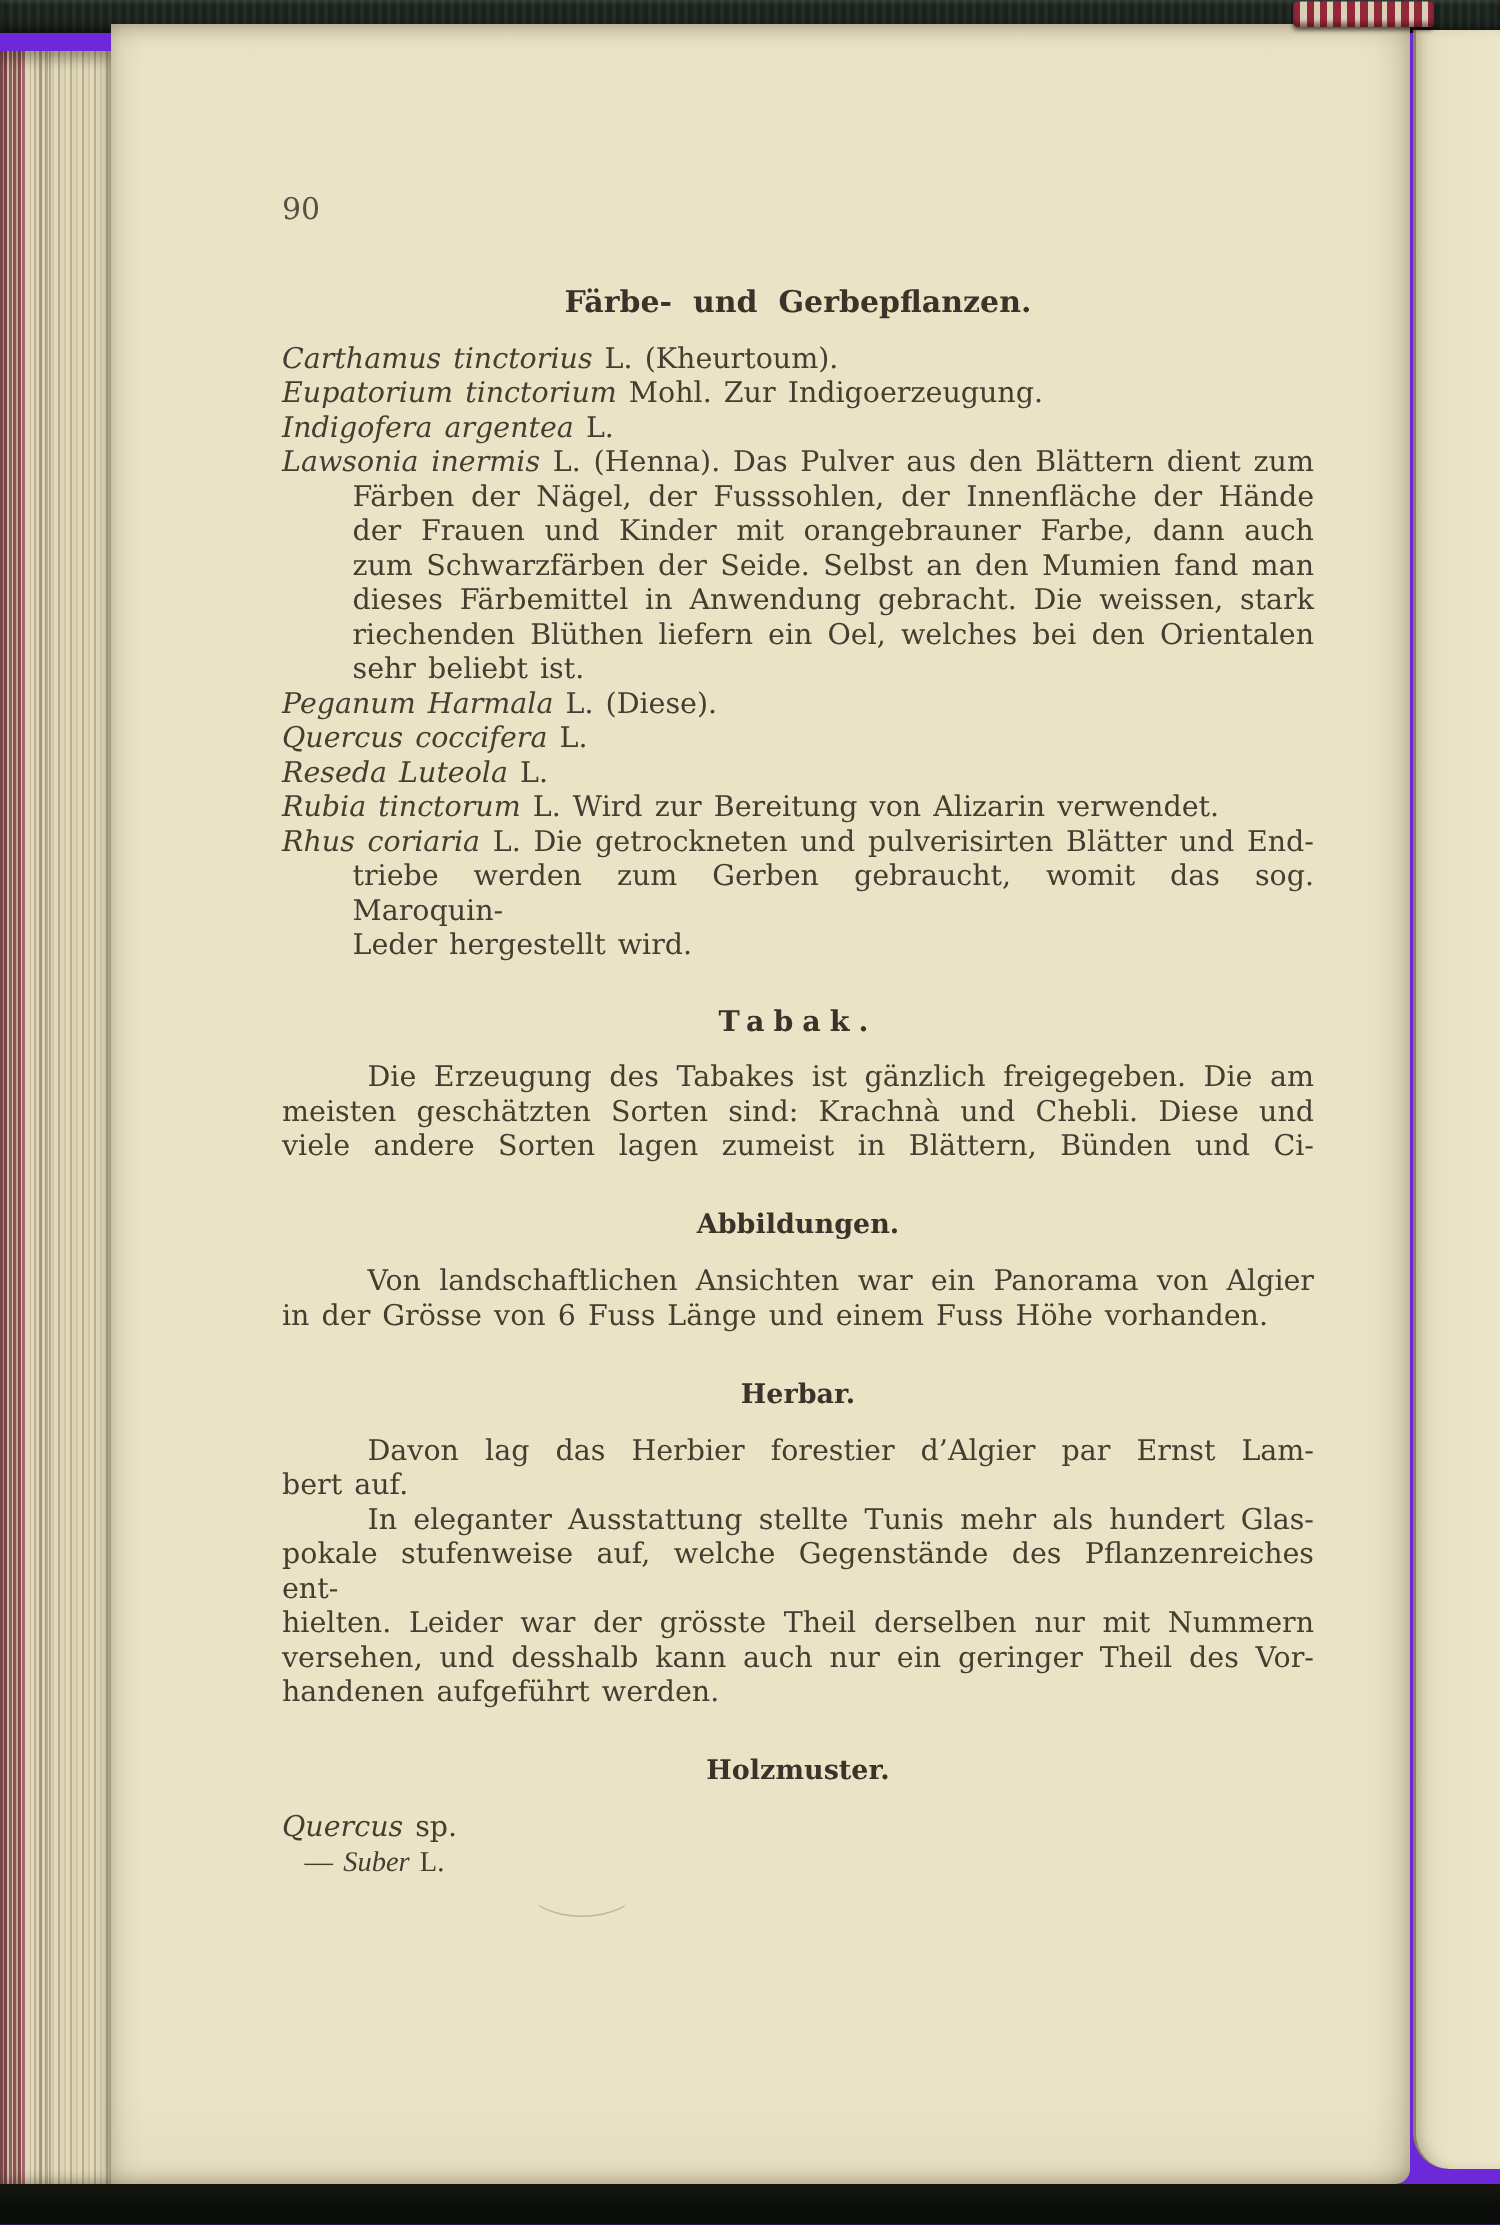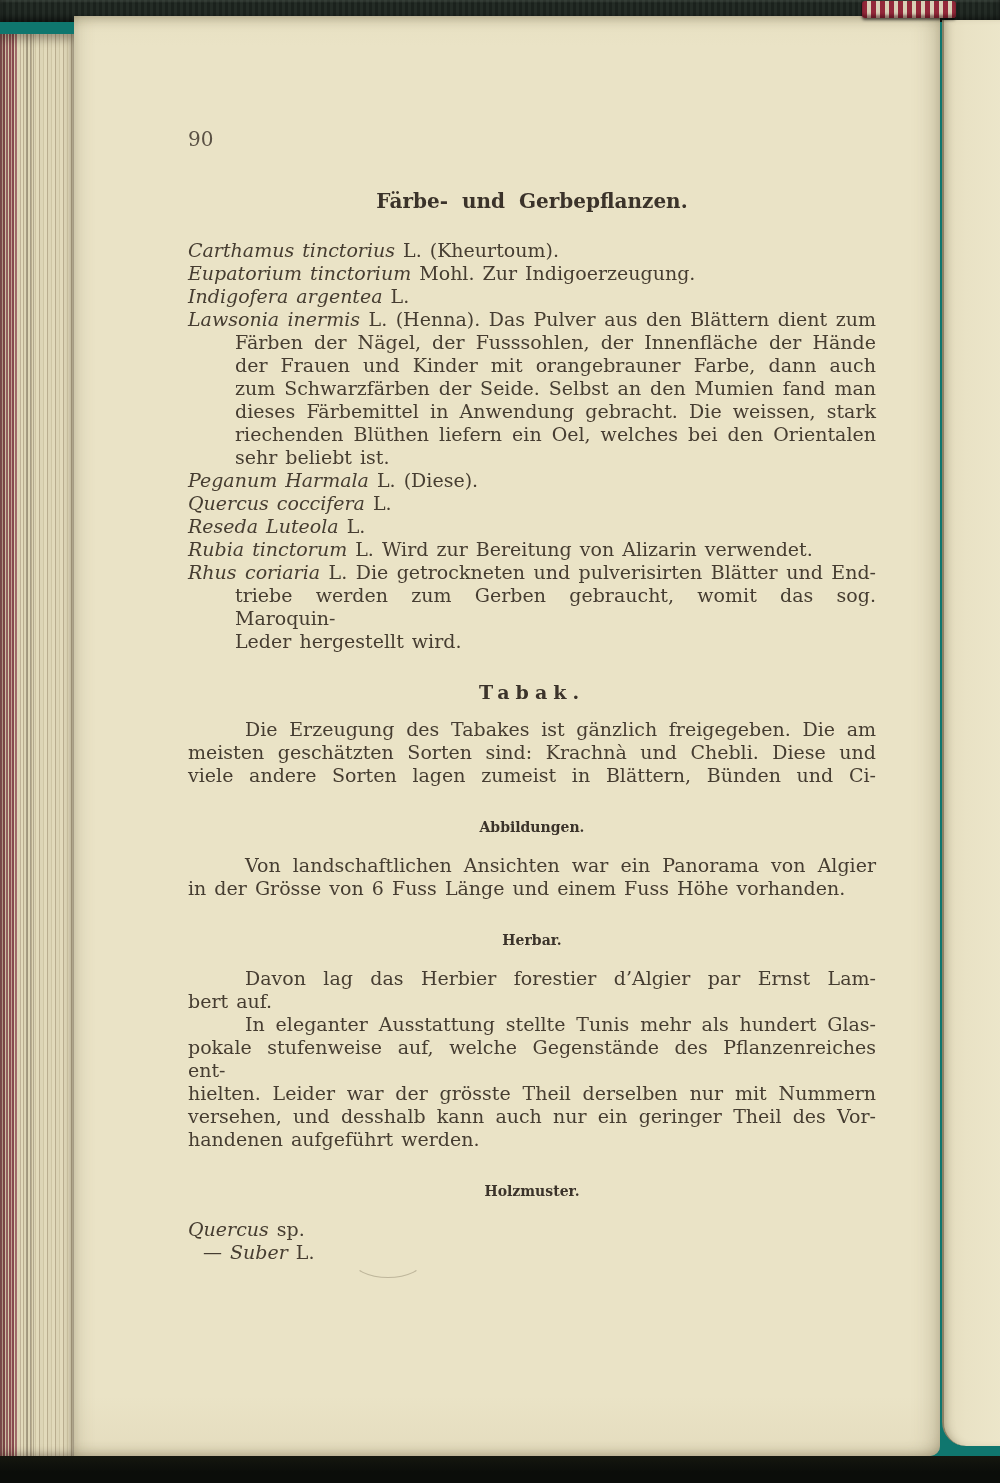--- a/index.html
+++ b/index.html
@@ -1,18 +1,18 @@
 <!DOCTYPE html>
 <html><head>
 <meta charset="utf-8">
 <style>
   html,body{margin:0;padding:0;background:#0d0f0b;}
   .screen{
     position:relative;width:1000px;height:1483px;overflow:hidden;
-    background:#0f766e;
+    background:#6d28d9;
     font-family:"DejaVu Serif","Liberation Serif",serif;
   }
   
   .cover-top{
     position:absolute;left:0;top:0;width:1000px;height:22px;
     background:
       repeating-linear-gradient(90deg,#242c26 0 3px,#1b221d 3px 6px),
       #1e2620;
     box-shadow:inset 0 -4px 6px rgba(0,0,0,.55), inset 0 2px 2px rgba(120,130,120,.25);
   }
@@ -79,26 +79,26 @@
     position:absolute;left:114px;top:112px;width:688px;
     color:#463d31;font-size:19px;line-height:23px;word-spacing:2px;
   }
   .page-number{font-size:20px;color:#5a5144;line-height:22px;}
   .blk{margin:0;}
   .tline{text-align:justify;text-align-last:justify;}
   .tline.lastline{text-align-last:left;}
   .it{font-style:italic;}
   .entry .tline:not(.firstline){padding-left:47px;}
   .para .tline.firstline{padding-left:57px;}
-  .entry-dash{padding-left:15px;}
+  .entry-dash{padding-left:15px;font-family:Liberation Serif, serif;}
   .heading-main,.heading-sub,.heading-spaced,.heading-large{
     font-weight:700;color:#3b332a;
   }
-  .heading-main{margin:40px 0 26px;font-size:20px;word-spacing:7px;}
-  .heading-sub{margin:29px 0 15px;font-size:14px;}
+  .heading-main{margin:40px 0 15px;font-size:20px;word-spacing:7px;}
+  .heading-sub{margin:29px 0 15px;font-size:18px;}
   .heading-spaced{margin:28px 0 14px;font-size:19px;letter-spacing:6px;}
   .heading-large{margin:30px 0 17px;font-size:24px;letter-spacing:1px;}
   .heading-main .tline,.heading-sub .tline,.heading-spaced .tline,.heading-large .tline{
     text-align:center;text-align-last:center;padding:0;
   }
 </style>
 </head>
 <body>
 
 <div class="screen">

